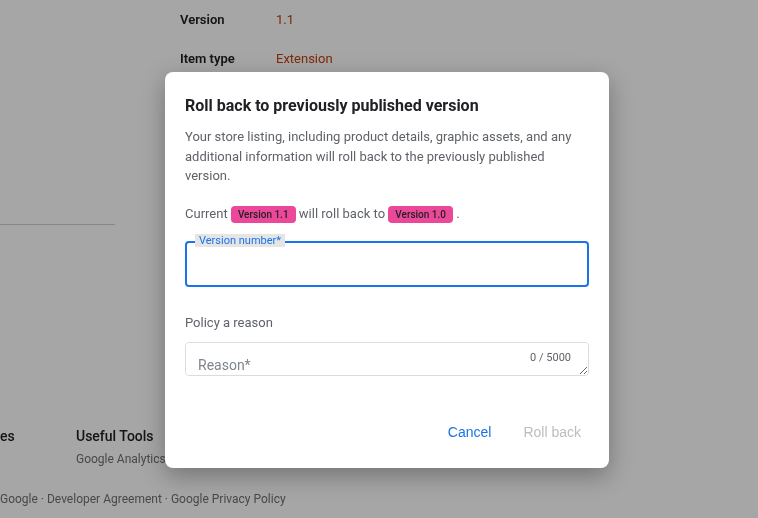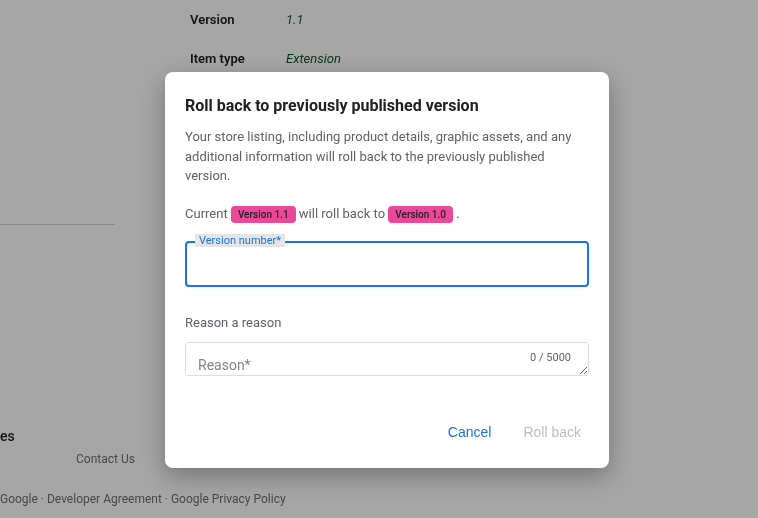--- a/index.html
+++ b/index.html
@@ -19,36 +19,35 @@
       position: absolute;
       top: 0;
       left: 0;
       width: 758px;
       height: 518px;
       background: #fff;
     }
     .bg-table {
       position: absolute;
       top: 0;
-      left: 190px;
+      left: 180px;
       font-size: 13px;
       color: #333;
     }
     .bg-row {
       display: flex;
       padding: 12px 0;
     }
     .bg-label {
       width: 96px;
       font-weight: 600;
       color: #202124;
     }
     .bg-value {
-      color: #14532d;
-      font-style: italic;
+      color: #c2410c;
     }
     .bg-divider {
       position: absolute;
       top: 224px;
       left: 0;
       width: 115px;
       height: 1px;
       background: #d0d0d0;
     }
     .footer {
@@ -230,20 +229,24 @@
       <div class="bg-label">Requirements</div>
       <div class="bg-value">No requirements</div>
     </div>
   </div>
   <div class="bg-divider"></div>
   <div class="footer">
     <div class="footer-top">
       <div class="footer-col1">
         <div class="footer-heading">es</div>
       </div>
+      <div class="footer-col2">
+        <div class="footer-heading">Useful Tools</div>
+        <div class="footer-link">Google Analytics</div>
+      </div>
       <div class="footer-col3">
         <div class="footer-heading">&nbsp;</div>
         <div class="footer-link">Contact Us</div>
       </div>
     </div>
     <div class="footer-bottom">Google · Developer Agreement · Google Privacy Policy</div>
   </div>
 </div>
 
 <div class="overlay"></div>
@@ -260,21 +263,21 @@
       <span class="chip">Version 1.0</span>
       <span> .</span>
     </div>
 
 
     <div class="input-container">
       <div class="floating-label">Version number*</div>
       <input type="text" class="input-outlined" style="">
     </div>
 
-    <div class="reason-label">Reason a reason</div>
+    <div class="reason-label">Policy a reason</div>
     <div class="reason-container">
       <textarea class="reason-box" placeholder="Reason*" style=""></textarea>
       <div class="char-count">0 / 5000</div>
     </div>
   </div>
 
   <div class="dialog-actions">
     <button class="btn btn-cancel">Cancel</button>
     <button class="btn btn-primary-disabled">Roll back</button>
   </div>

